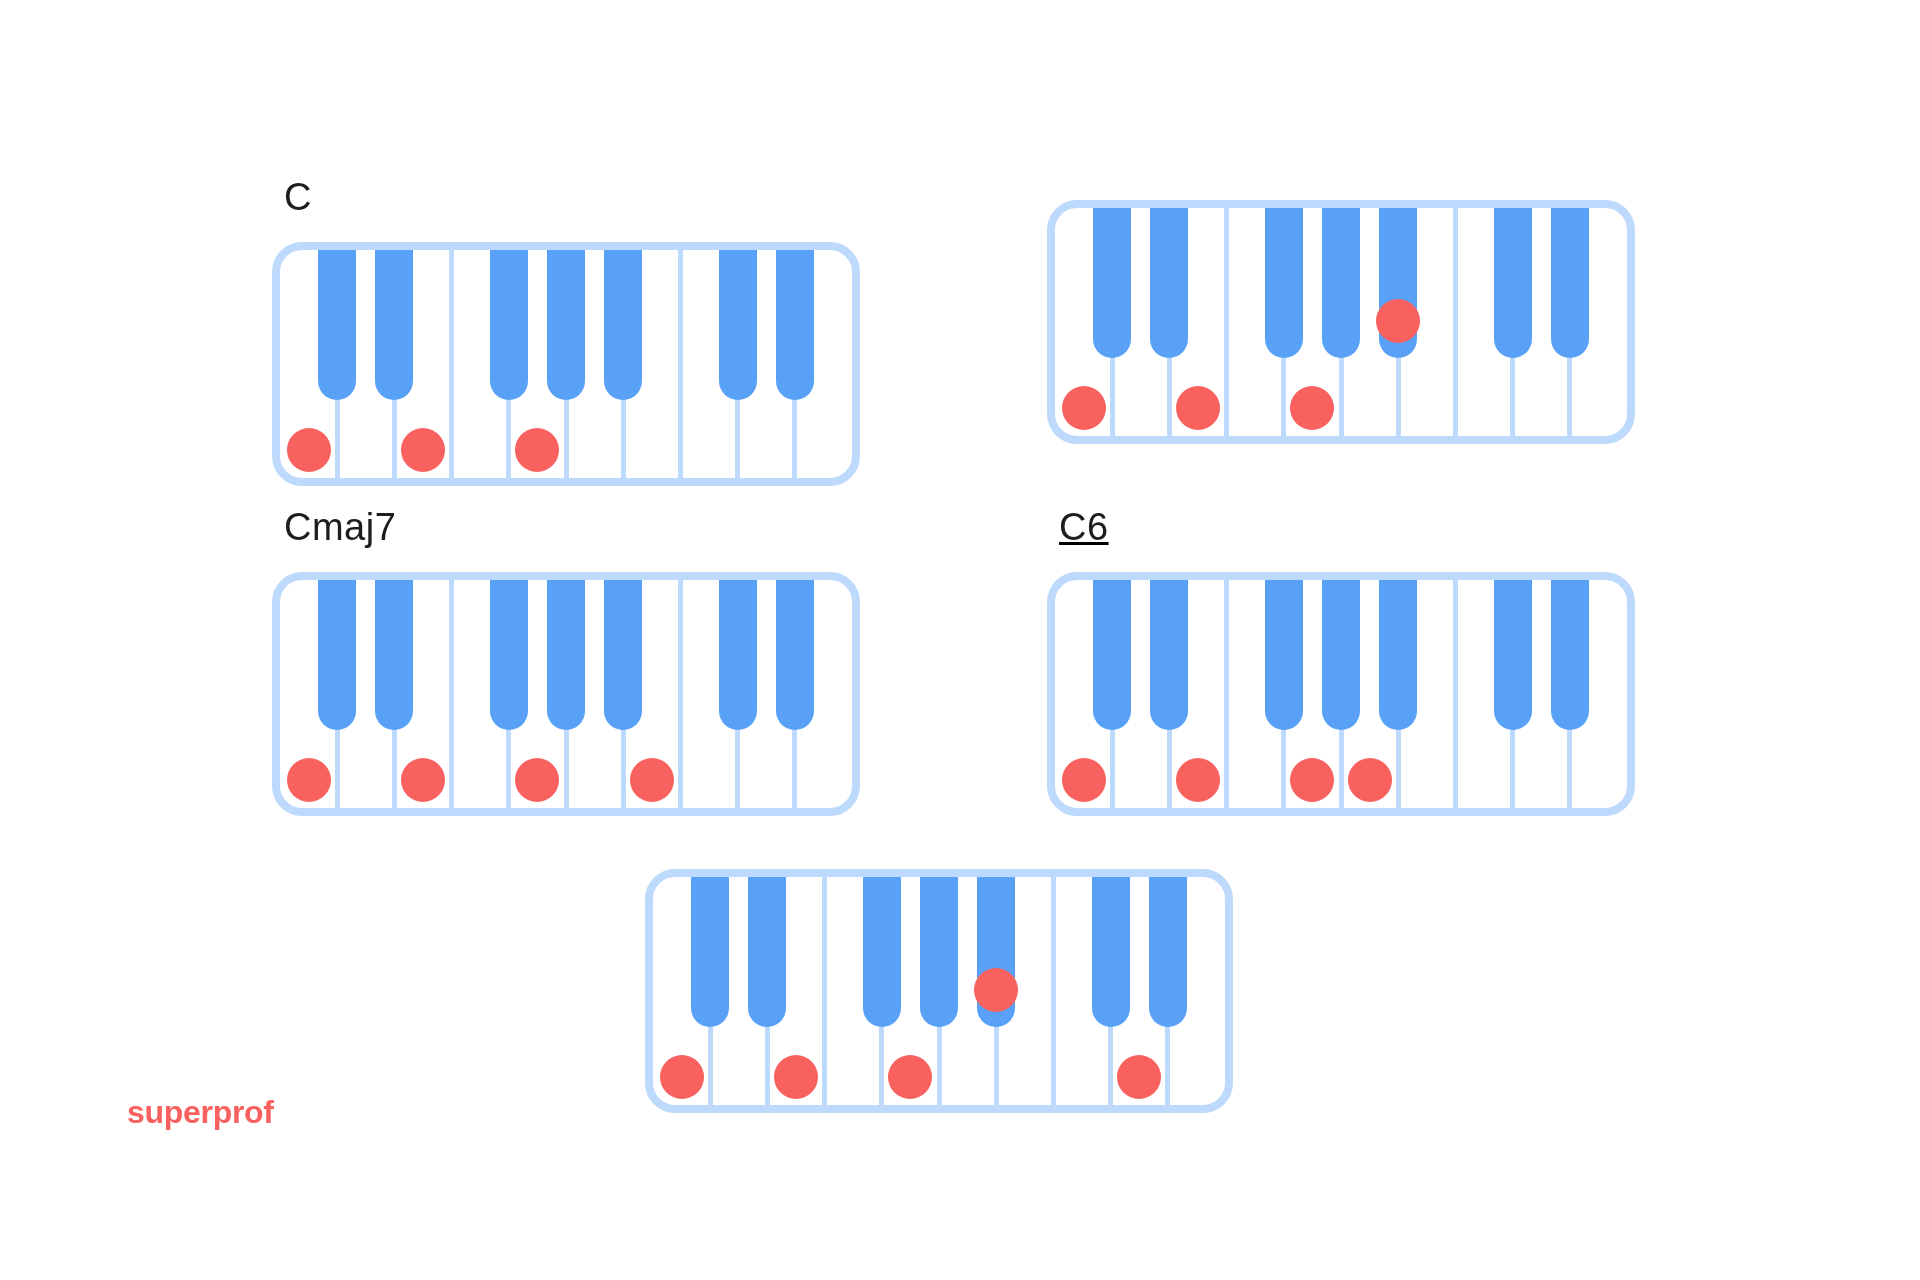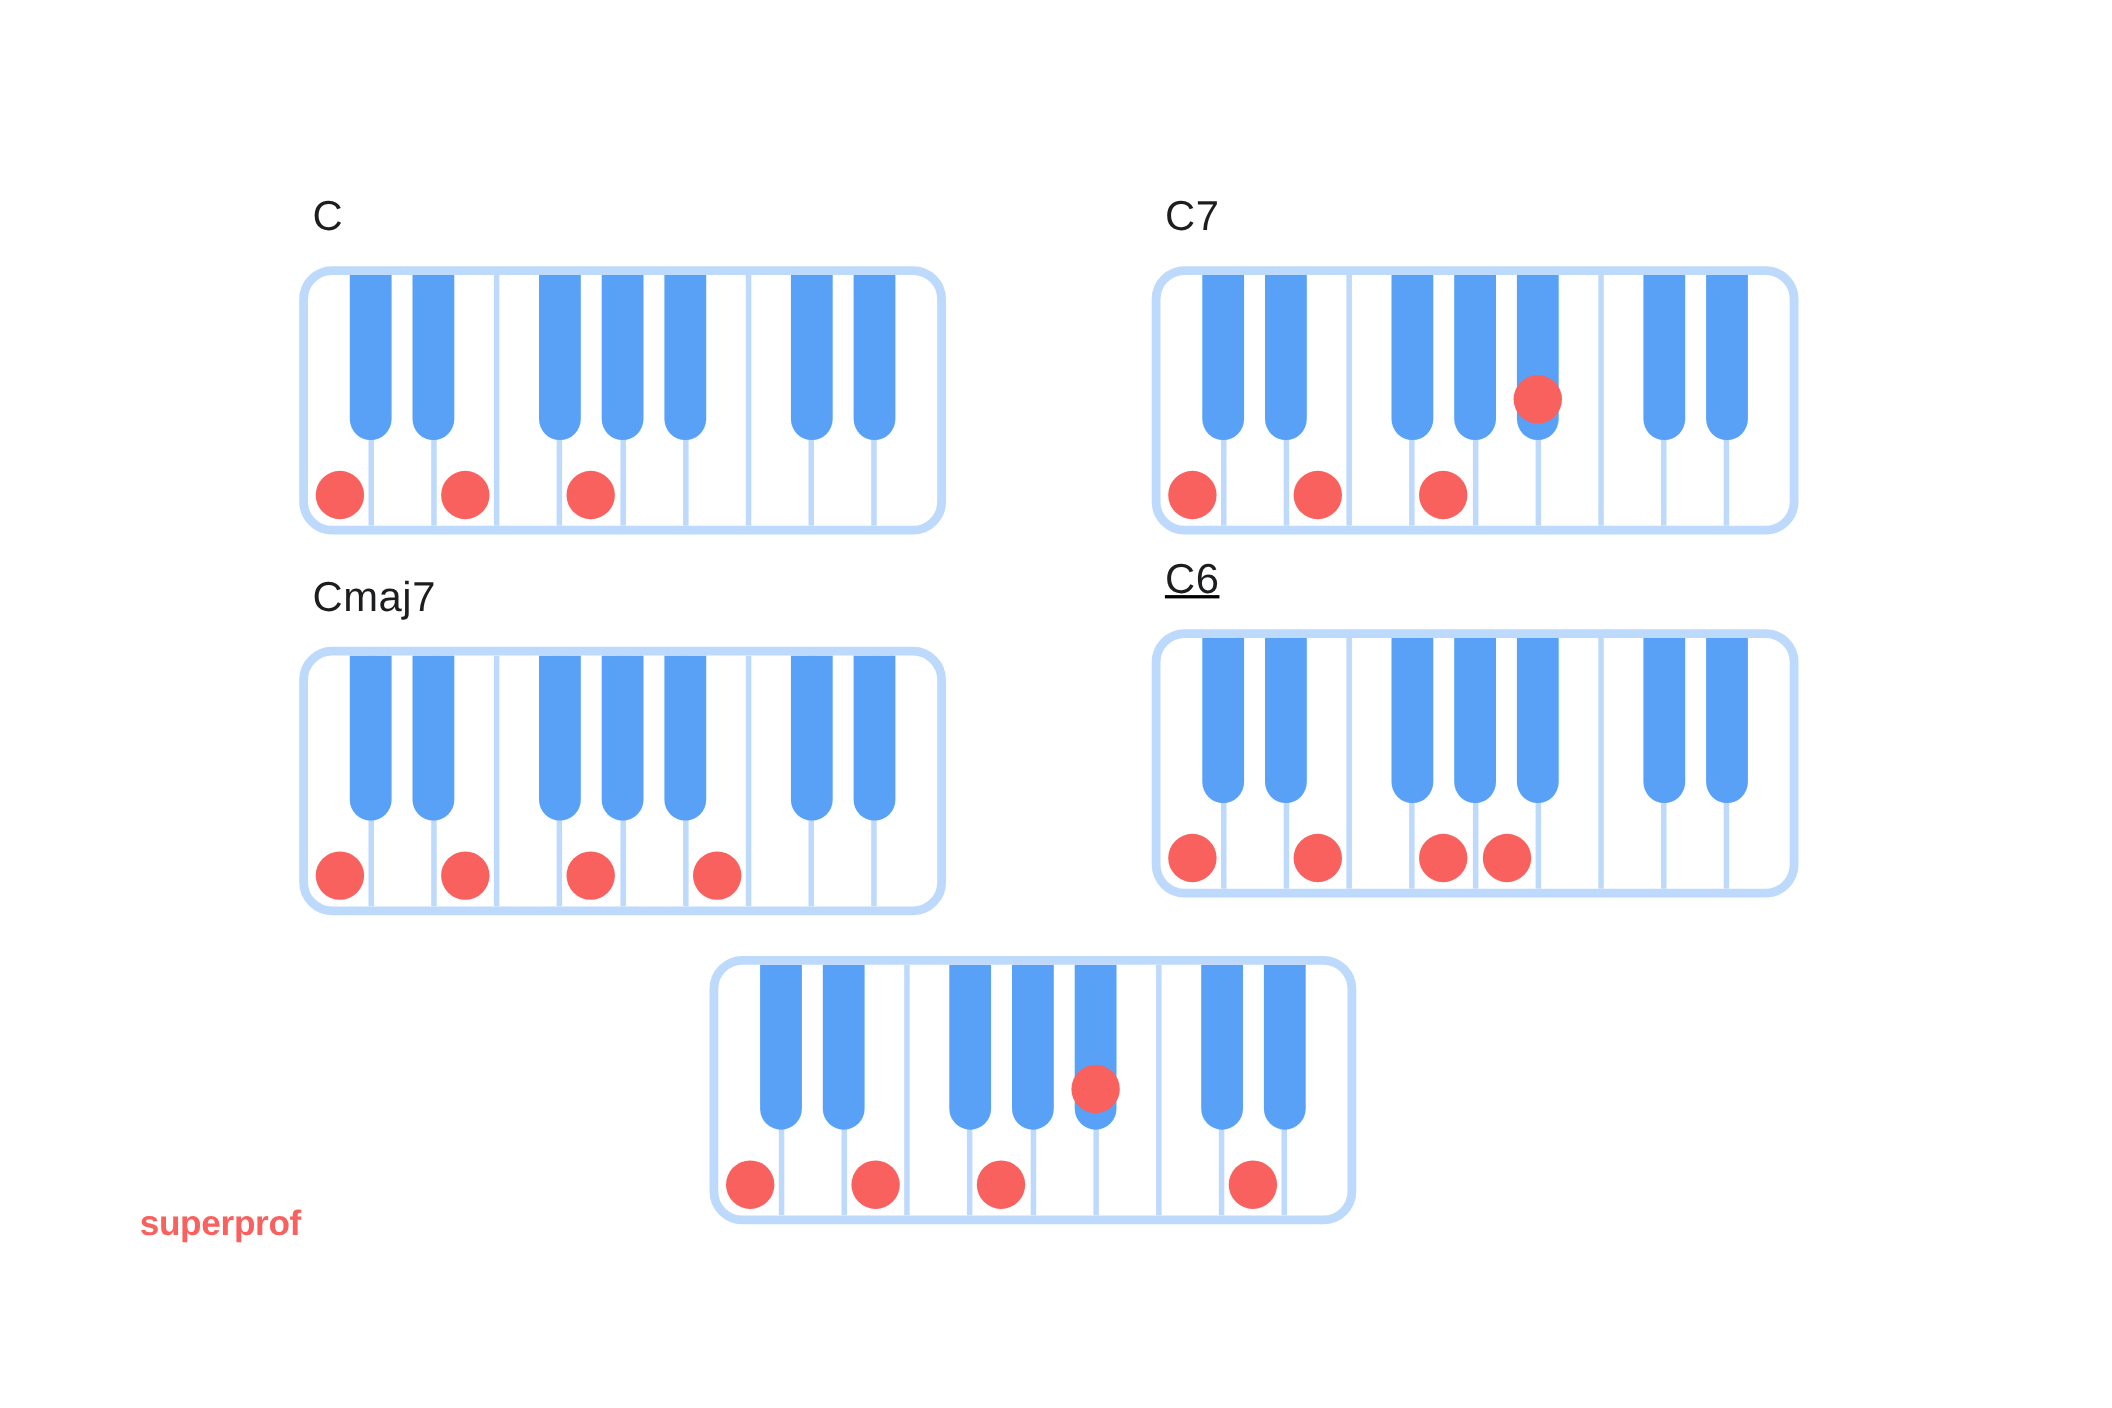--- a/index.html
+++ b/index.html
@@ -101,21 +101,20 @@
           <div class="black-key" style="left: 438.6px;"></div>
           <div class="black-key" style="left: 495.8px;"></div>
           <div class="finger-dot" style="left: 6.6px; top: 178px;"></div>
           <div class="finger-dot" style="left: 121px; top: 178px;"></div>
           <div class="finger-dot" style="left: 235.4px; top: 178px;"></div>
         </div>
       </div>
   </section>
 
   <section class="chord" style="left:1047px; top:176px;">
-    <div class="chord-label">C7</div>
     <div class="keyboard">
         <div class="kb-inner">
           <div class="divider" style="left: 54.7px;"></div>
           <div class="divider" style="left: 111.9px;"></div>
           <div class="divider" style="left: 169.1px;"></div>
           <div class="divider" style="left: 226.3px;"></div>
           <div class="divider" style="left: 283.5px;"></div>
           <div class="divider" style="left: 340.7px;"></div>
           <div class="divider" style="left: 397.9px;"></div>
           <div class="divider" style="left: 455.1px;"></div>
@@ -128,21 +127,21 @@
           <div class="black-key" style="left: 438.6px;"></div>
           <div class="black-key" style="left: 495.8px;"></div>
           <div class="finger-dot" style="left: 6.6px; top: 178px;"></div>
           <div class="finger-dot" style="left: 121px; top: 178px;"></div>
           <div class="finger-dot" style="left: 235.4px; top: 178px;"></div>
           <div class="finger-dot" style="left: 321.2px; top: 91px;"></div>
         </div>
       </div>
   </section>
 
-  <section class="chord" style="left:272px; top:506px;margin-top:16px;">
+  <section class="chord" style="left:272px; top:506px;">
     <div class="chord-label">Cmaj7</div>
     <div class="keyboard">
         <div class="kb-inner">
           <div class="divider" style="left: 54.7px;"></div>
           <div class="divider" style="left: 111.9px;"></div>
           <div class="divider" style="left: 169.1px;"></div>
           <div class="divider" style="left: 226.3px;"></div>
           <div class="divider" style="left: 283.5px;"></div>
           <div class="divider" style="left: 340.7px;"></div>
           <div class="divider" style="left: 397.9px;"></div>

